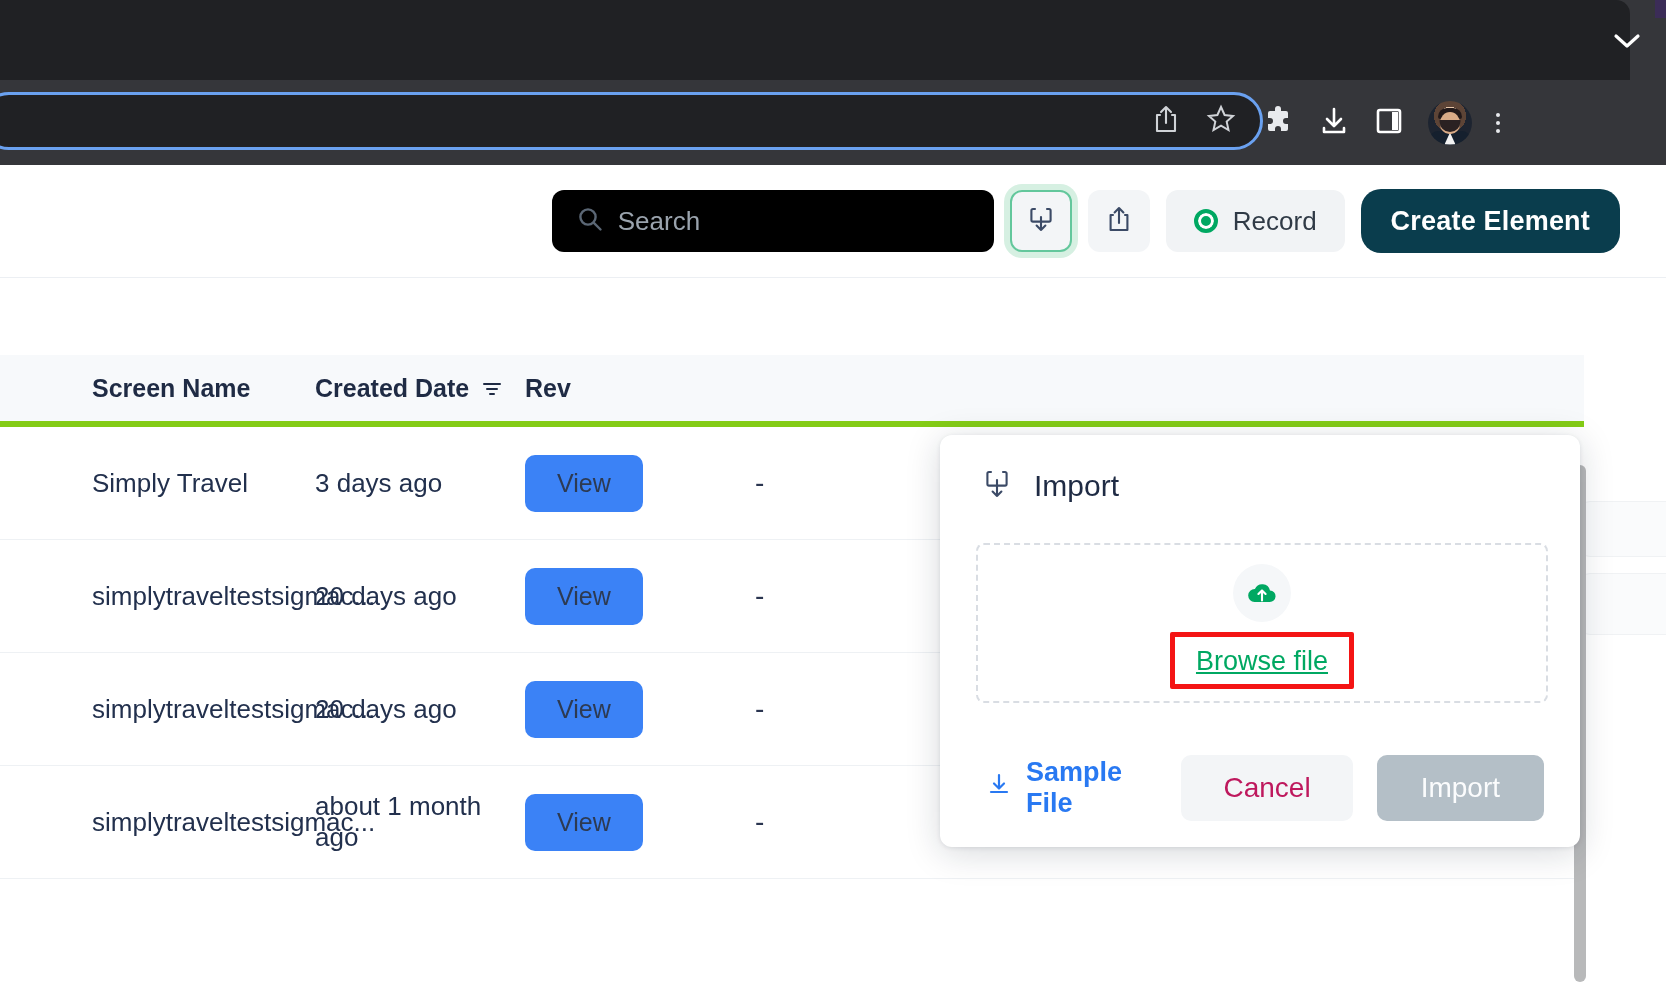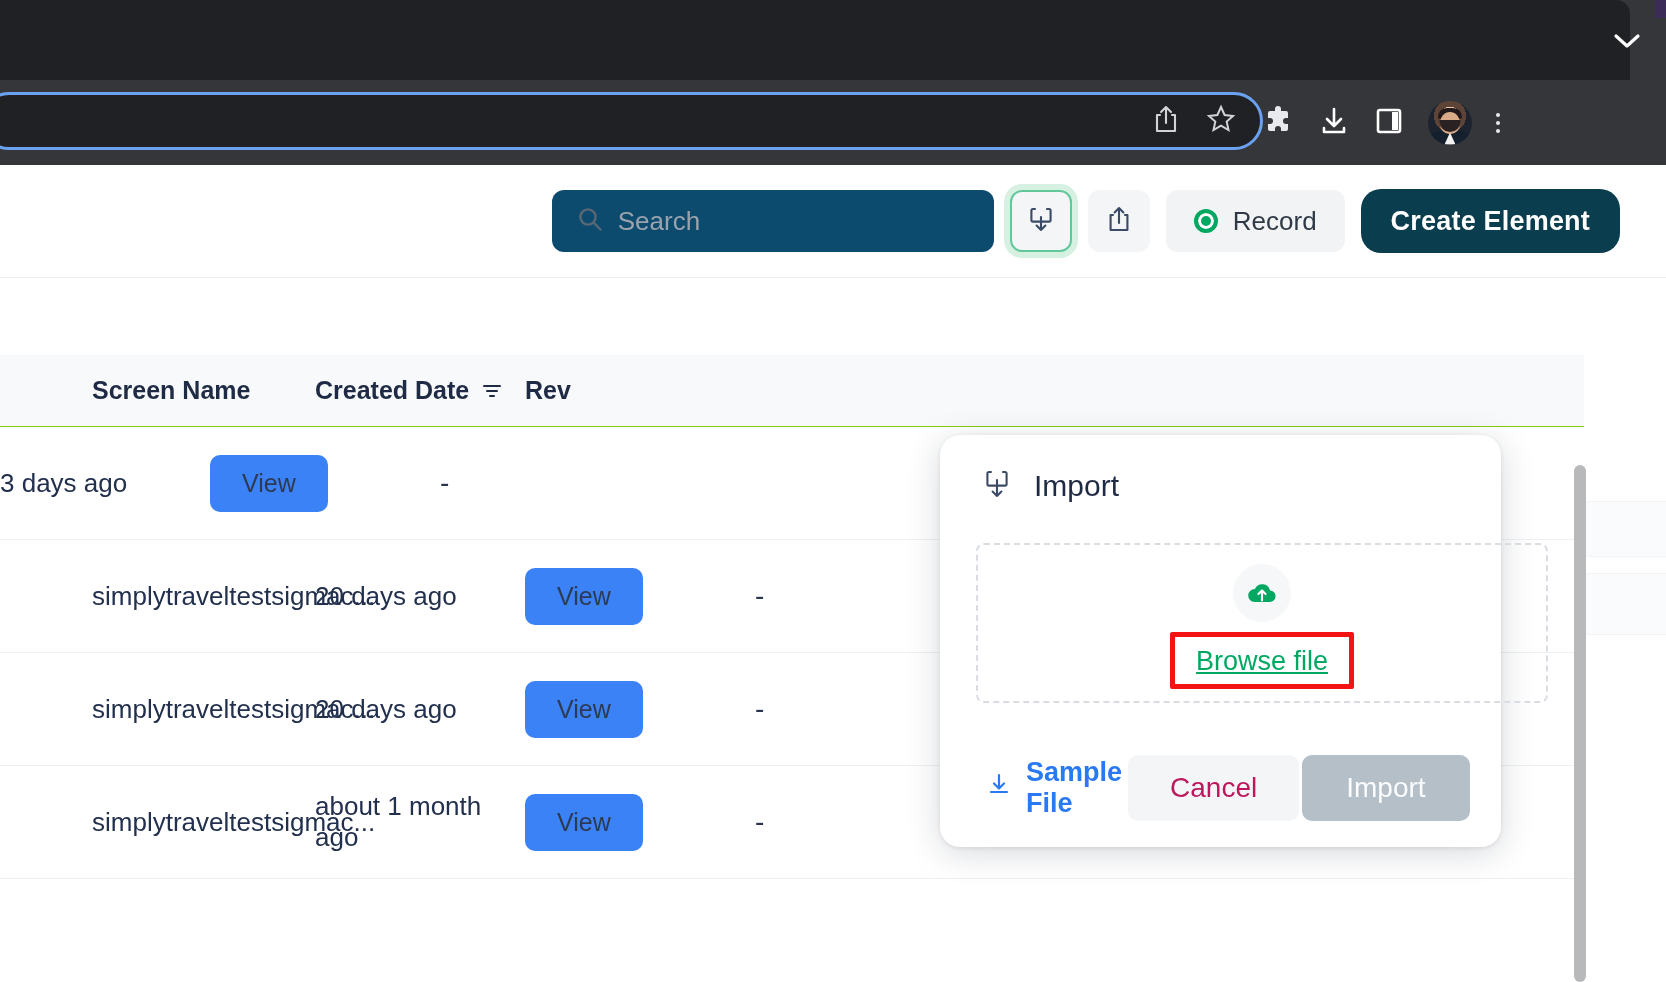--- a/index.html
+++ b/index.html
@@ -93,21 +93,21 @@
     position: absolute; left: 0; top: 0; width: 1666px; height: 112px;
     background: #ffffff;
     display: flex; align-items: center; justify-content: flex-end;
     padding-right: 46px; gap: 16px;
   }
   .divider-line {
     position: absolute; left: 0; top: 112px; width: 1666px; height: 1px;
     background: #eceff3;
   }
   .search-box {
-    width: 442px; height: 62px; background: #0c4a6e; border-radius: 12px;
+    width: 442px; height: 62px; background: #000000; border-radius: 12px;
     display: flex; align-items: center; gap: 14px; padding: 0 24px;
   }
   .search-placeholder { color: #9aa3ad; font-size: 26px; }
   .icon-btn {
     width: 62px; height: 62px; background: #f3f5f7; border-radius: 12px;
     display: flex; align-items: center; justify-content: center;
   }
   .icon-btn.focused {
     background: #f3f5f7;
     border: 2px solid #63c79c;
@@ -132,21 +132,21 @@
   
   .ghost-chip {
     position: absolute; background: #fafbfc; border: 1px solid #f0f2f4;
     border-radius: 12px;
   }
 
   
   .table { position: absolute; left: 0; top: 190px; width: 1584px; }
   .thead {
     display: flex; align-items: center; height: 72px;
-    background: #f7f9fb; border-bottom: 1px solid #84cc16;
+    background: #f7f9fb; border-bottom: 6px solid #84cc16;
   }
   .thead .th {
     font-size: 25px; font-weight: 700; color: #1f2b44;
     display: flex; align-items: center; gap: 12px;
   }
   .c-name   { width: 315px; padding-left: 92px; }
   .c-date   { width: 210px; }
   .c-list   { width: 230px; }
   .c-rev    { width: 260px; }
   .c-status { width: 320px; }
@@ -173,22 +173,22 @@
     position: absolute; right: 78px; top: 300px; width: 16px; height: 517px;
     background: transparent;
   }
   .scroll-thumb {
     position: absolute; right: 80px; top: 300px; width: 12px; height: 517px;
     background: #b8b9ba; border-radius: 7px;
   }
 
   
   .popover {
-    position: absolute; left: 940px; top: 270px; width: 561px; height: 412px;
-    background: #ffffff; border-radius: 20px;
+    position: absolute; left: 940px; top: 270px; width: 640px; height: 412px;
+    background: #ffffff; border-radius: 12px;
     box-shadow: 0 6px 34px rgba(20,30,50,.17), 0 1px 4px rgba(20,30,50,.10);
   }
   .pop-head {
     display: flex; align-items: center; gap: 22px;
     padding: 32px 0 0 42px;
   }
   .pop-title { font-size: 30px; color: #1f2b44; }
   .dropzone {
     position: absolute; left: 36px; top: 108px; width: 572px; height: 160px;
     border: 2px dashed #d9dde3; border-radius: 8px;
@@ -203,21 +203,21 @@
   .browse-link {
     font-size: 27px; color: #00a862; text-decoration: underline;
     padding: 6px 10px; display: inline-block;
   }
   .redbox {
     position: absolute; left: -16px; top: -8px; right: -16px; bottom: -6px;
     border: 5px solid #f41414; border-radius: 2px; pointer-events: none;
   }
   .pop-footer {
     position: absolute; left: 0; right: 0; bottom: 26px;
-    display: flex; align-items: center; padding: 0 36px 0 46px; gap: 3px;
+    display: flex; align-items: center; padding: 0 36px 0 46px; gap: 24px;
   }
   .sample-link {
     display: flex; align-items: center; gap: 14px;
     font-size: 27px; color: #2979f2; font-weight: 700;
   }
   .spacer { flex: 1; }
   .cancel-btn {
     background: #f3f5f7; border-radius: 10px; padding: 17px 42px;
     font-size: 28px; color: #be185d;
   }
@@ -352,20 +352,21 @@
         </span>
       </div>
       <div class="th c-rev">
         <span>Rev</span>
       </div>
       <div class="th c-status"></div>
       <div class="th c-kebab"></div>
     </div>
 
     <div class="trow">
+      <div class="td c-name">Simply Travel</div>
       <div class="td c-date">3 days ago</div>
       <div class="td c-list">
         <span class="view-btn">View</span>
       </div>
       <div class="td c-rev">
         <span class="dash">-</span>
       </div>
       <div class="td c-status"></div>
       <div class="td c-kebab"></div>
     </div>

